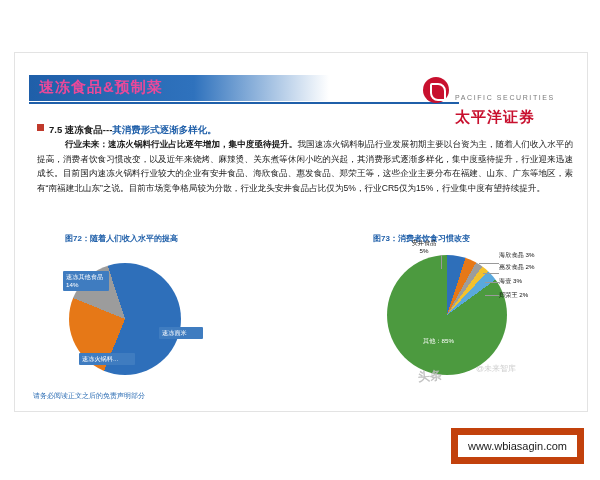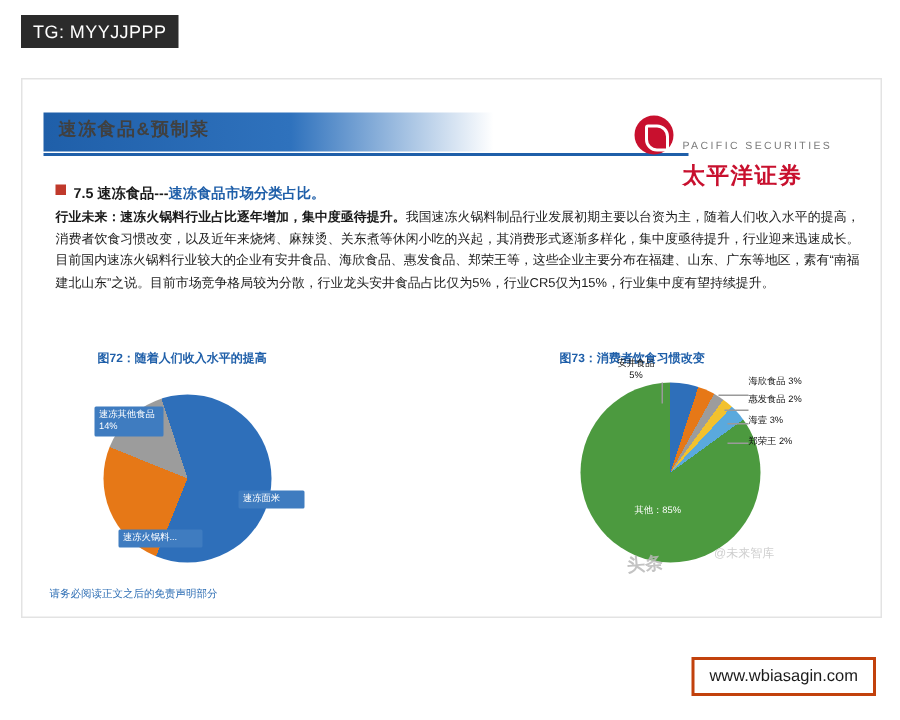--- a/index.html
+++ b/index.html
@@ -29,21 +29,21 @@
   
   .hdr{
     position:absolute;left:0;top:22px;width:100%;height:30px;
   }
   .hdr-bar{
     position:absolute;left:14px;top:0;width:300px;height:26px;
     background:linear-gradient(to right,#1f5fa9 0%,#2f72bd 55%,#ffffff 100%);
   }
   .hdr-title{
     position:absolute;left:24px;top:3px;
-    color:#404040;font-size:12px;font-weight:bold;letter-spacing:1px;
+    color:#ec4899;font-size:15px;font-weight:bold;letter-spacing:1px;
   }
   .hdr-rule{
     position:absolute;left:14px;top:27px;width:430px;height:2px;
     background:#1f5fa9;
   }
 
   
   .logo{
     position:absolute;right:14px;top:-2px;width:150px;height:40px;
   }
@@ -76,21 +76,21 @@
     font-size:9.5px;font-weight:bold;color:#1a1a1a;
   }
   .sec-txt .blue{color:#1f5fa9;}
 
   
   .para{
     position:absolute;left:22px;top:84px;width:536px;
     font-size:8.6px;line-height:14.5px;color:#1a1a1a;
     text-align:justify;
   }
-  .para b{font-weight:bold;}
+  .para b{font-weight:bold;margin-left:28px;}
 
   
   .cap{
     position:absolute;font-size:8px;font-weight:bold;color:#1f5fa9;
   }
   .cap-left{left:50px;top:180px;}
   .cap-right{left:358px;top:180px;}
 
   
   .pie-wrap{position:absolute;}
@@ -121,46 +121,45 @@
     position:absolute;left:418px;top:368px;
     color:#b9b9b9;font-size:12px;font-weight:bold;opacity:.85;
     transform:rotate(-5deg);
   }
   .wm-sub{
     position:absolute;left:476px;top:363px;
     color:#cfcfcf;font-size:8px;
   }
   .wm-url{
     position:absolute;right:16px;bottom:16px;
-    border:2px solid #c2410c;background:#ffffff;
+    border:7px solid #c2410c;background:#ffffff;
     padding:5px 10px;font-size:11px;color:#1a1a1a;
   }
 </style>
 </head>
 <body>
 
 <div class="page">
 
-  <div class="tg-tag">TG: MYYJJPPP</div>
 
   <div class="slide">
 
     <div class="hdr">
       <div class="hdr-bar"></div>
       <div class="hdr-title">速冻食品&amp;预制菜</div>
       <div class="hdr-rule"></div>
       <div class="logo">
         <div class="logo-mark"></div>
         <div class="logo-cn">太平洋证券</div>
         <div class="logo-en">PACIFIC SECURITIES</div>
       </div>
     </div>
 
     <div class="sec">
-      <span class="sec-sq"></span><span class="sec-txt"><span>7.5</span> <span>速冻食品---</span><span class="blue">速冻食品市场分类占比。</span></span>
+      <span class="sec-sq"></span><span class="sec-txt"><span>7.5</span> <span>速冻食品---</span><span class="blue">其消费形式逐渐多样化。</span></span>
     </div>
 
     <div class="para">
       <b>行业未来：速冻火锅料行业占比逐年增加，集中度亟待提升。</b><span>我国速冻火锅料制品行业发展初期主要以台资为主，随着人们收入水平的提高，消费者饮食习惯改变，以及近年来烧烤、麻辣烫、关东煮等休闲小吃的兴起，其消费形式逐渐多样化，集中度亟待提升，行业迎来迅速成长。目前国内速冻火锅料行业较大的企业有安井食品、海欣食品、惠发食品、郑荣王等，这些企业主要分布在福建、山东、广东等地区，素有“南福建北山东”之说。目前市场竞争格局较为分散，行业龙头安井食品占比仅为5%，行业CR5仅为15%，行业集中度有望持续提升。</span>
     </div>
 
     <div class="cap cap-left">图72：随着人们收入水平的提高</div>
     <div class="cap cap-right">图73：消费者饮食习惯改变</div>
 
     <div class="pie-wrap" style="left:40px;top:196px;width:230px;height:140px;">

